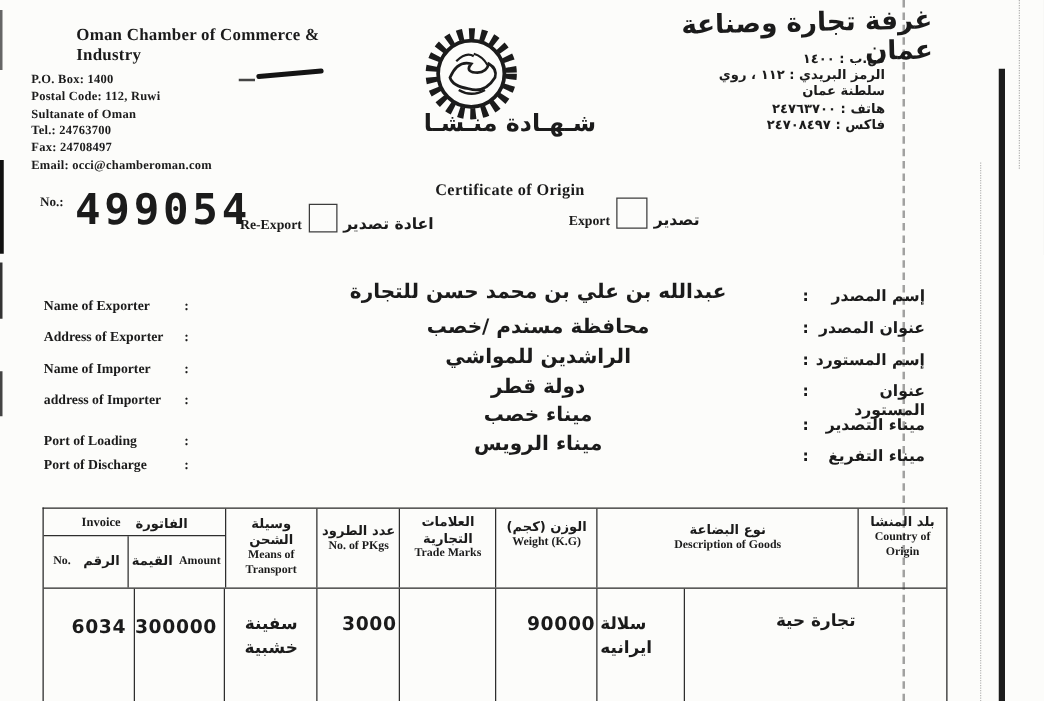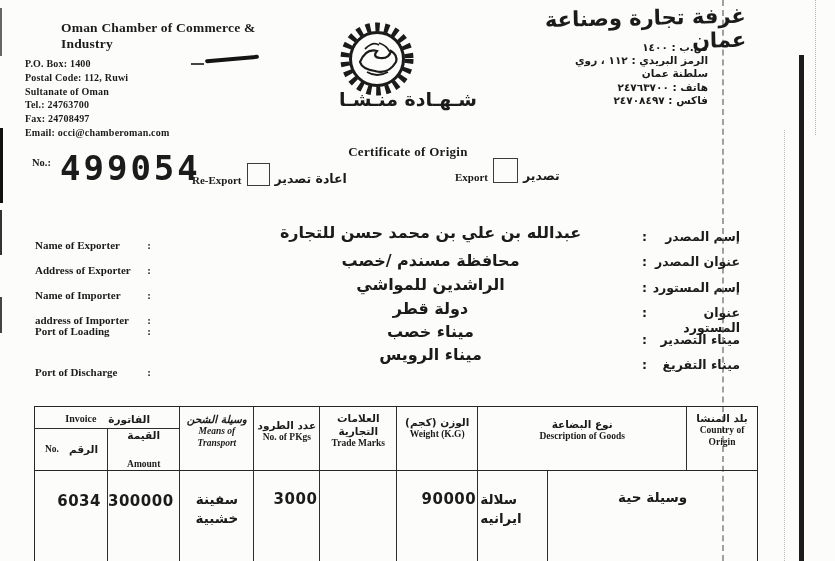--- a/index.html
+++ b/index.html
@@ -64,22 +64,22 @@
   .th{text-align:center;}
   .th .h-ar{font-size:10.5px;font-weight:bold;line-height:13px;font-family:"DejaVu Sans",sans-serif;}
   .th .h-en{font-size:9.5px;font-weight:bold;line-height:11.5px;font-family:"Liberation Serif",serif;}
   .w-inv{width:145.5px;display:flex;flex-direction:column;}
   .inv-top{height:22px;border-bottom:1.4px solid #2e2e2e;box-sizing:border-box;
            display:flex;align-items:center;justify-content:center;gap:7px;padding-top:3px;}
   .inv-top .h-en{font-size:10px;}
   .inv-sub{flex:1;display:flex;}
   .c-no{width:73px;box-sizing:border-box;border-right:1.5px solid #2e2e2e;
         display:flex;align-items:center;justify-content:center;gap:5px;}
-  .c-amt{flex:1;display:flex;flex-direction:column;align-items:center;justify-content:space-between;}
-  .w-trans{width:74px;padding-top:6px;font-style:italic;}
+  .c-amt{flex:1;display:flex;flex-direction:row;align-items:center;justify-content:center;}
+  .w-trans{width:74px;padding-top:6px;}
   .w-pkgs{width:66px;padding-top:12px;}
   .w-tm{width:77px;padding-top:5px;}
   .w-wt{width:81px;padding-top:9px;}
   .w-orig{width:70px;padding-top:5px;}
   .w-desc{width:209px;padding-top:11px;}
   .th .h-en{display:block;padding:0 3px;}
   .th .h-ar{display:block;padding:0 2px;}
 
   .d-num{font-family:"DejaVu Sans",sans-serif;font-size:15px;font-weight:600;
          letter-spacing:.5px;text-align:right;}
@@ -202,21 +202,21 @@
   <div class="f-en" style="top:314px">
     <span>address of Importer</span>
       <span class="colon">:</span>
   </div>
   <div class="f-val ar" style="top:299px">دولة قطر</div>
   <div class="f-ar ar" style="top:305px">
     <span>عنوان المستورد</span>
       <span class="colon">:</span>
   </div>
 
-  <div class="f-en" style="top:325px">
+  <div class="f-en" style="top:347px">
     <span>Port of Loading</span>
       <span class="colon">:</span>
   </div>
   <div class="f-val ar" style="top:322px">ميناء خصب</div>
   <div class="f-ar ar" style="top:332px">
     <span>ميناء التصدير</span>
       <span class="colon">:</span>
   </div>
 
   <div class="f-en" style="top:366px">
@@ -273,17 +273,17 @@
       </div>
     </div>
     <div class="trow">
       <div class="col d-num d-no" style="width:73px">6034</div>
       <div class="col d-num d-amt" style="width:72.5px">300000</div>
       <div class="col d-ar d-trans" style="width:74px">سفينة خشبية</div>
       <div class="col d-num d-pkgs" style="width:66px">3000</div>
       <div class="col" style="width:77px"></div>
       <div class="col d-num d-wt" style="width:81px">90000</div>
       <div class="col d-ar d-orig" style="width:70px">سلالة ايرانيه</div>
-      <div class="col d-ar d-desc" style="width:209px">وسيلة حية</div>
+      <div class="col d-ar d-desc" style="width:209px">تجارة حية</div>
     </div>
   </div>
 
 </div>
 
 </body></html>

